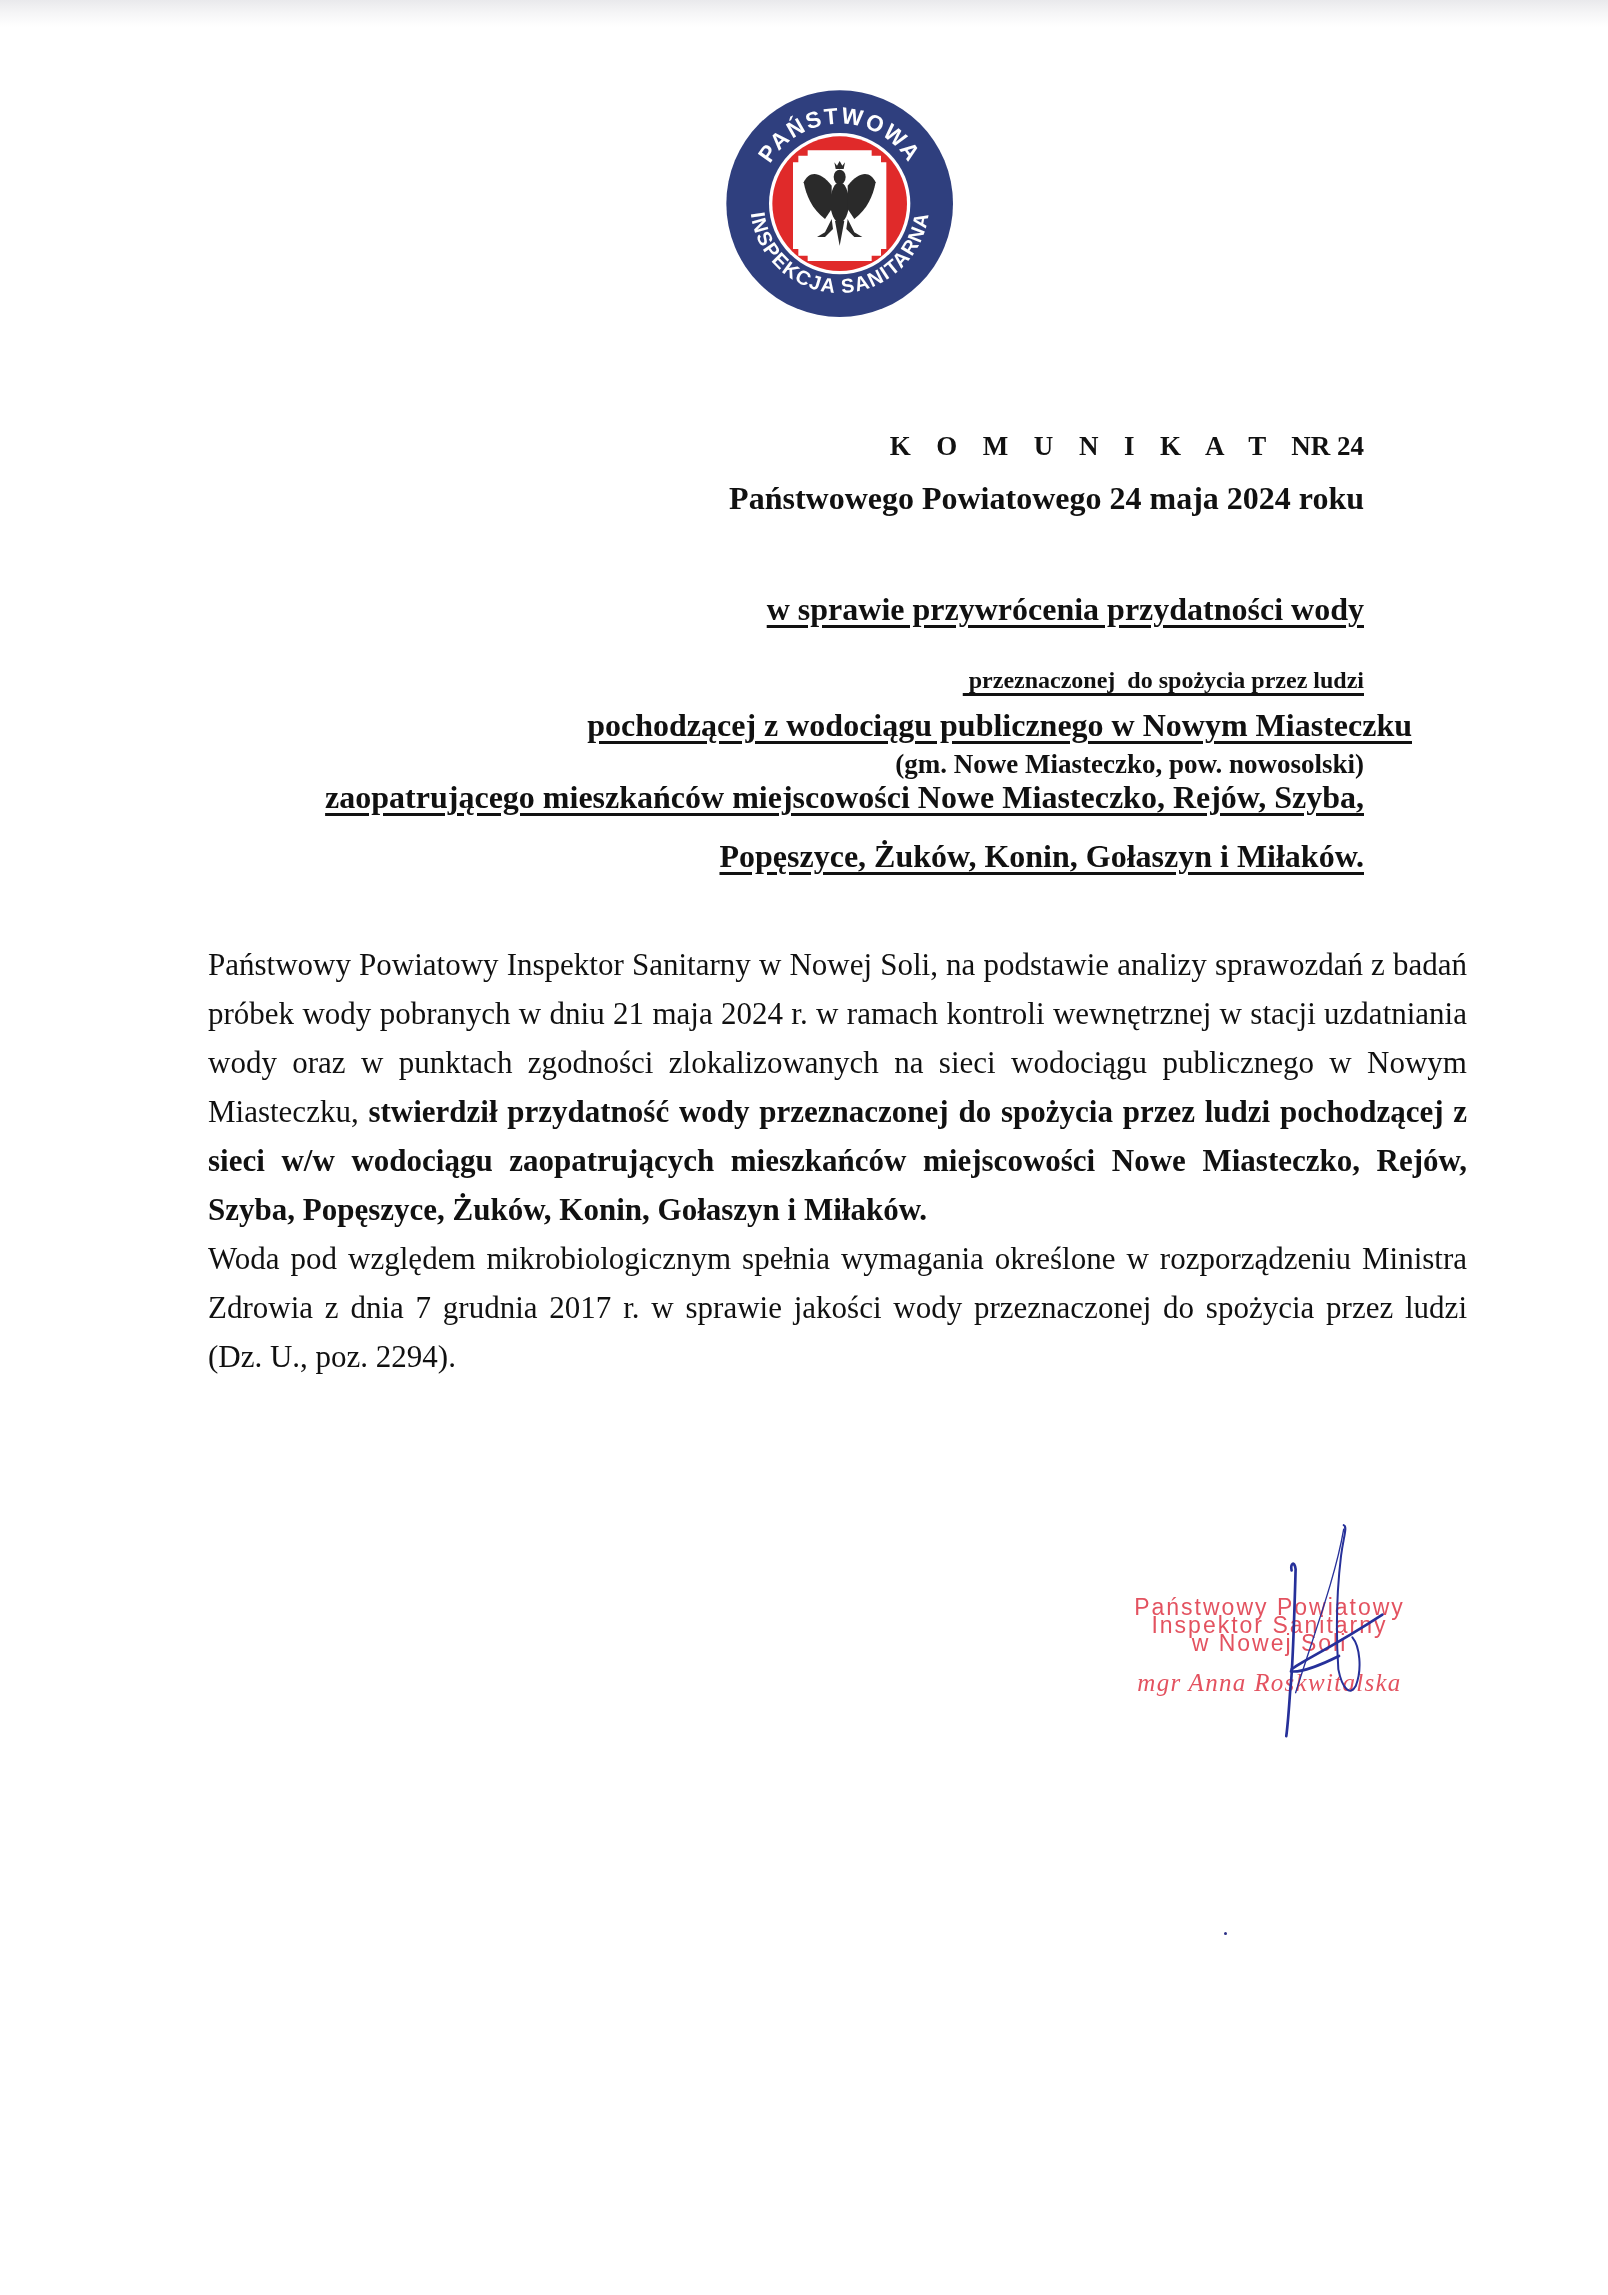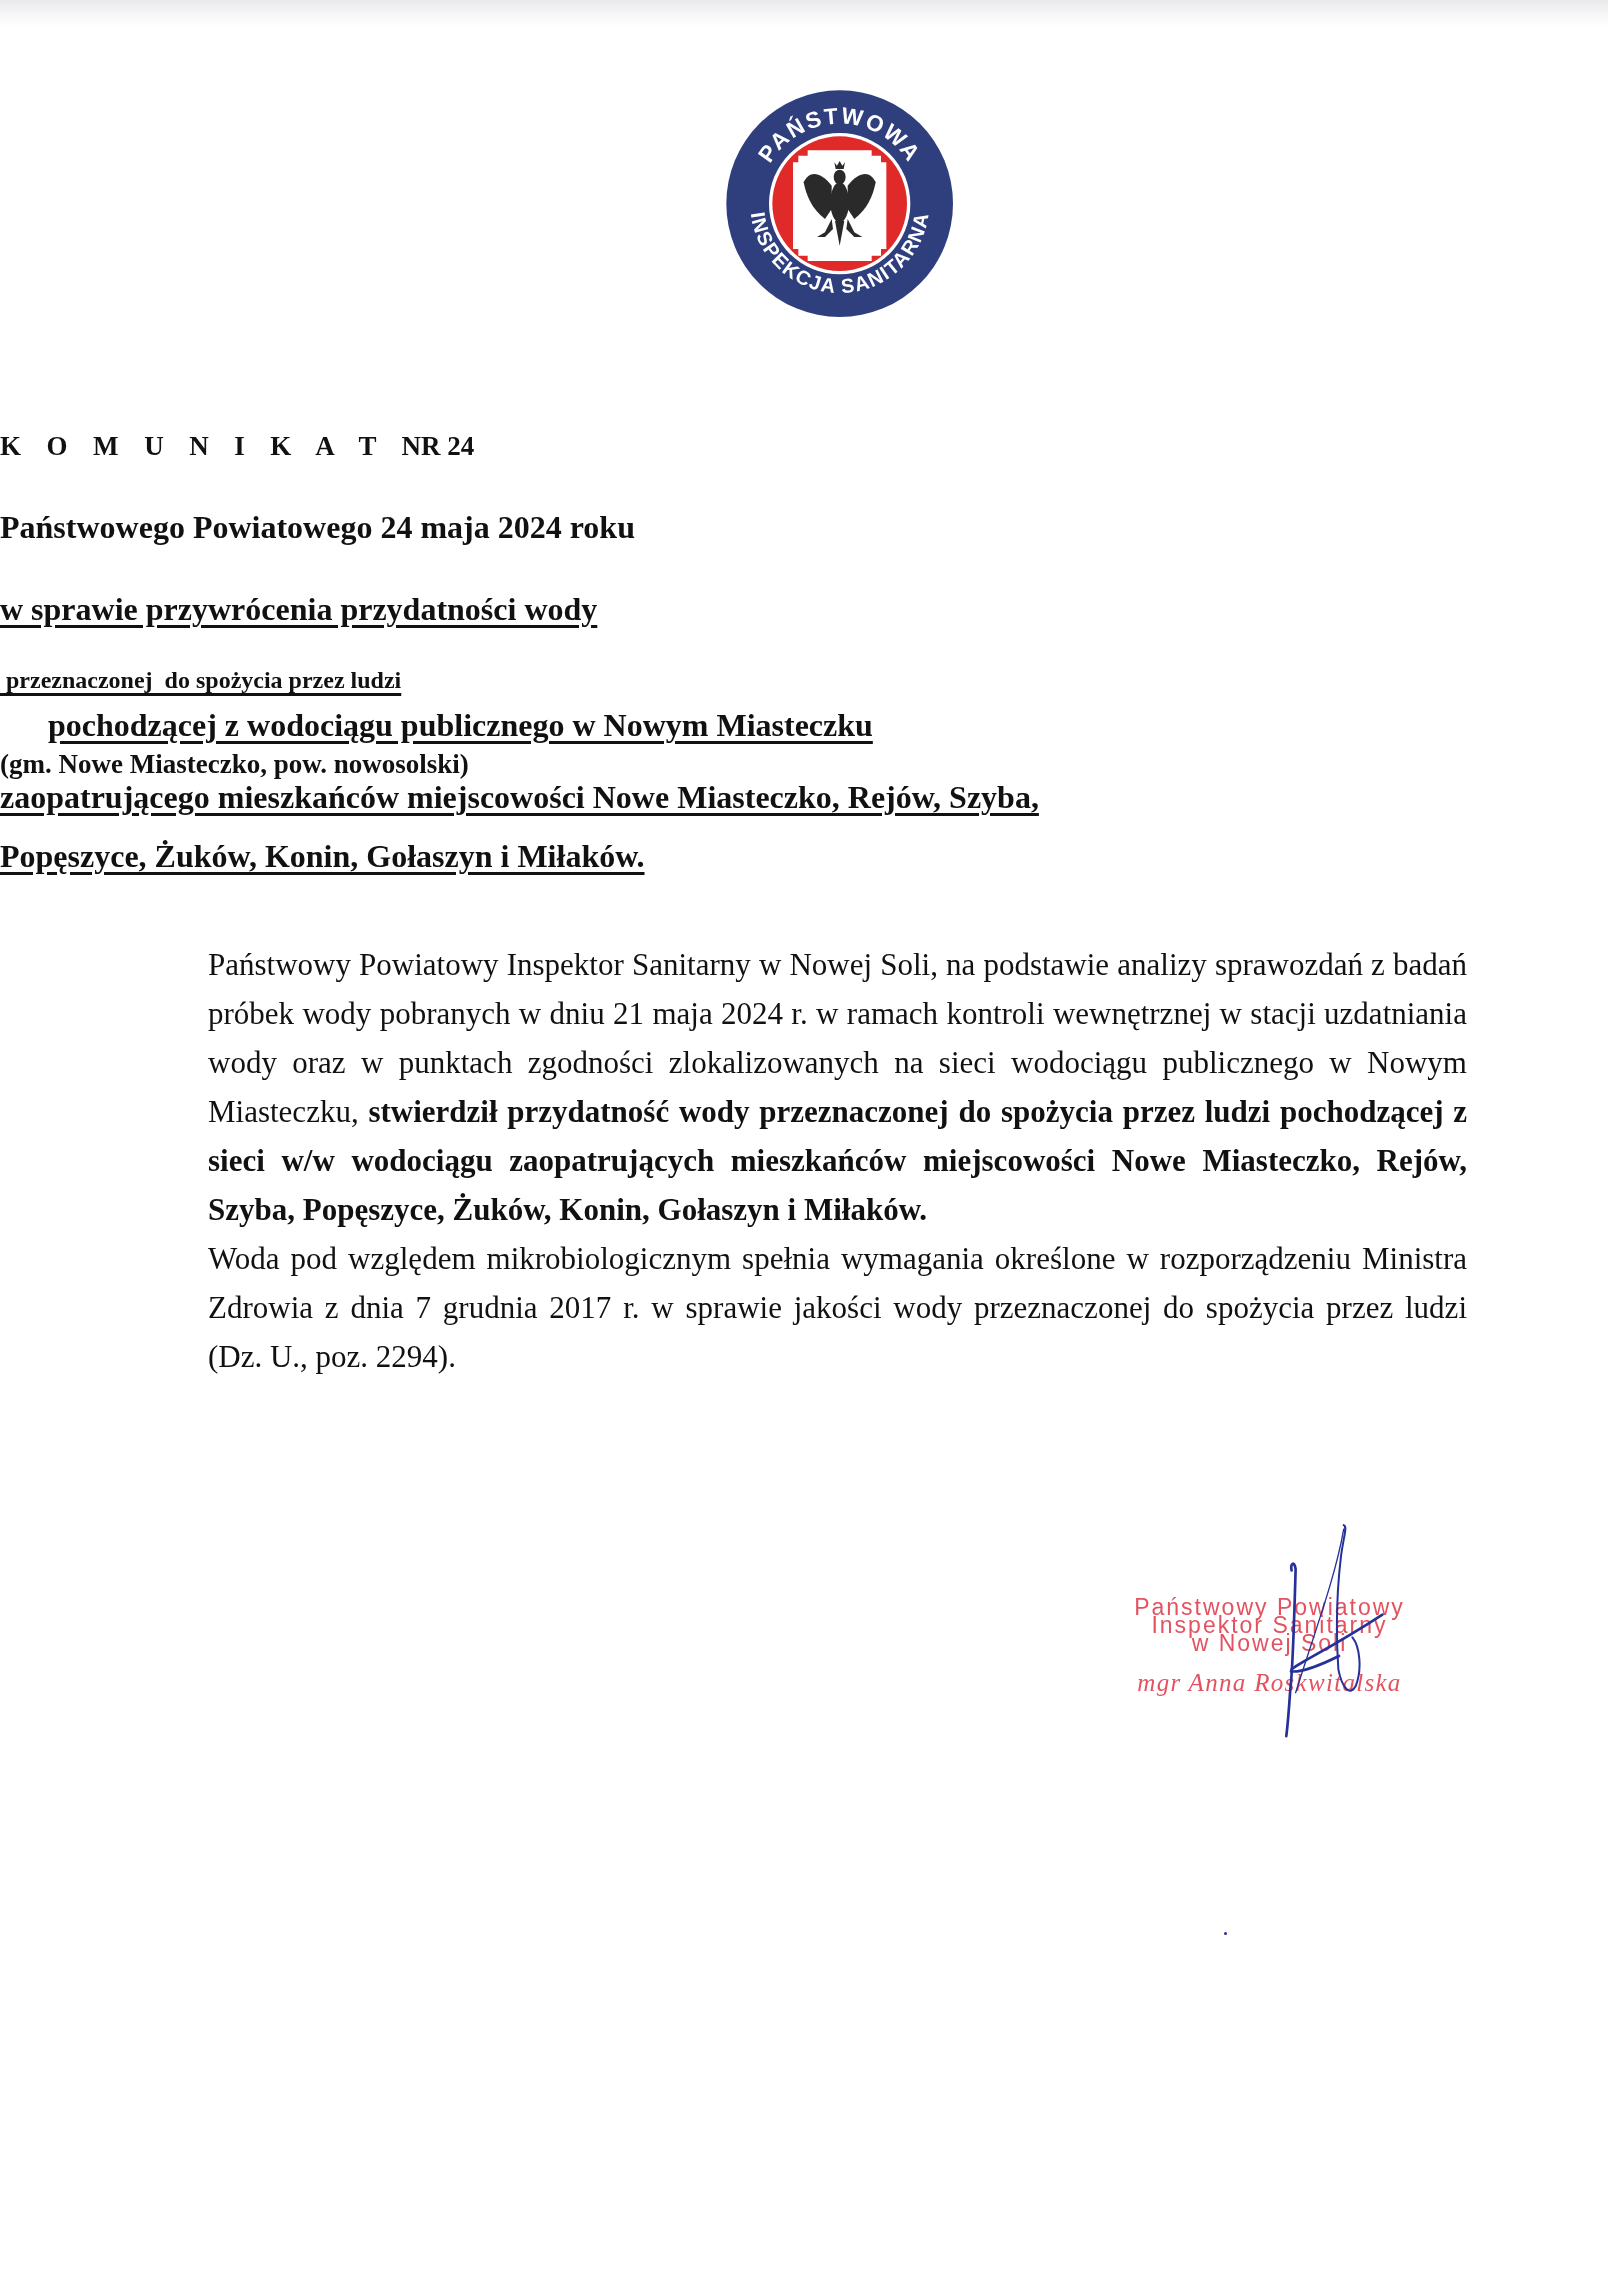--- a/index.html
+++ b/index.html
@@ -9,27 +9,27 @@
     font-family: "Liberation Serif", "DejaVu Serif", serif;
     color: #111111;
   }
   .scan-top {
     position: absolute; left: 0; top: 0; width: 1609px; height: 27px;
     background: linear-gradient(to bottom, #e9e9ec 0%, #f6f6f7 50%, #ffffff 100%);
   }
   .logo { position: absolute; left: 725px; top: 89px; width: 230px; height: 230px; }
 
   .heading {
-    position: absolute; left: 0; width: 1364px; text-align: left;
+    position: absolute; left: 0; width: 1364px; text-align: right;
     font-weight: bold; white-space: nowrap; line-height: 1;
   }
   .u { text-decoration: underline; text-decoration-thickness: 3.3px; text-underline-offset: 5.3px; }
   #h-title { top: 433px; font-size: 27px; letter-spacing: 9.4px; }
   #h-title .nr { letter-spacing: 0; }
-  #h-sub { top: 511px; font-size: 32px; }
+  #h-sub { top: 482px; font-size: 32px; }
   #h-l1 { top: 593px; font-size: 32px; }
   #h-l2 { top: 668px; font-size: 24px; }
   #h-l3 { top: 709px; font-size: 32px; padding-left: 48px; }
   #h-l4 { top: 751px; font-size: 27px; }
   #h-l5 { top: 781px; font-size: 32px; }
   #h-l6 { top: 840px; font-size: 32px; }
 
   .body-text {
     position: absolute; left: 208px; top: 940px; width: 1259px;
     font-size: 31px; line-height: 49px; text-align: justify;

